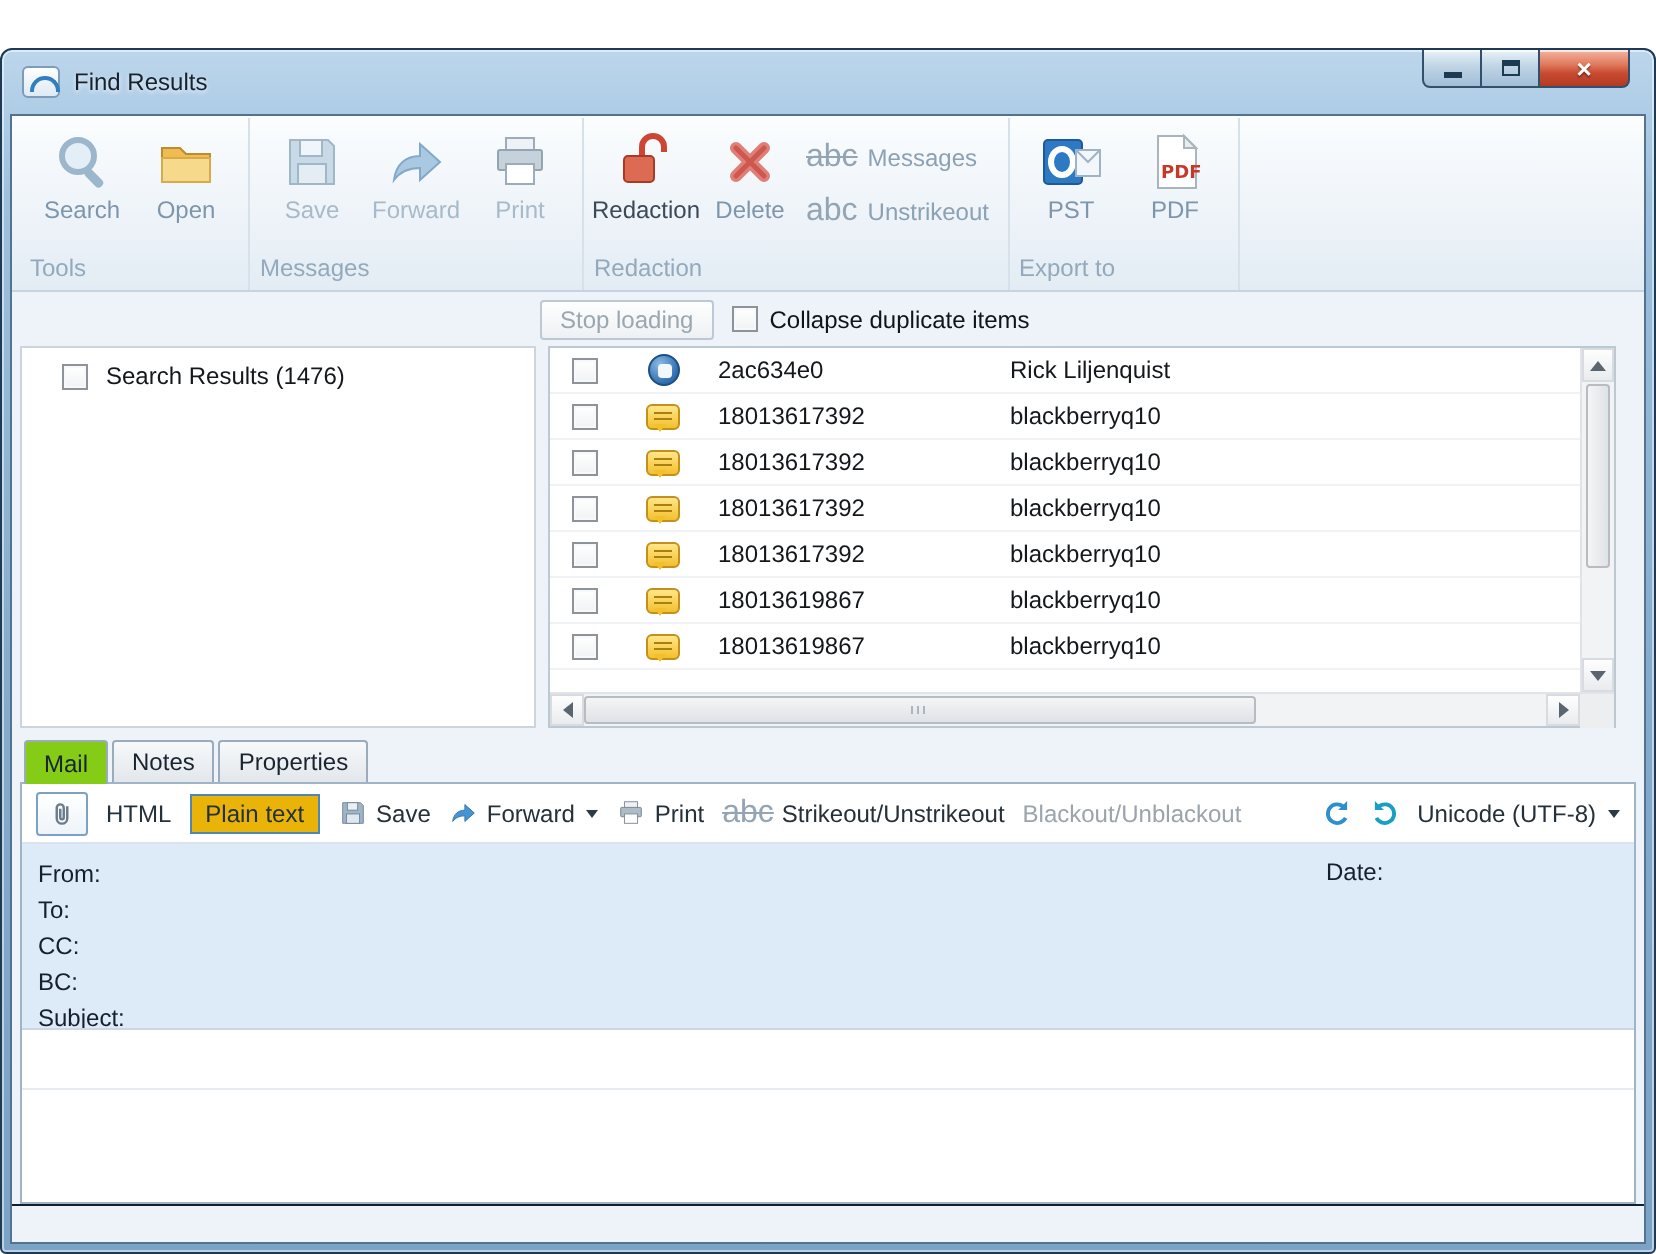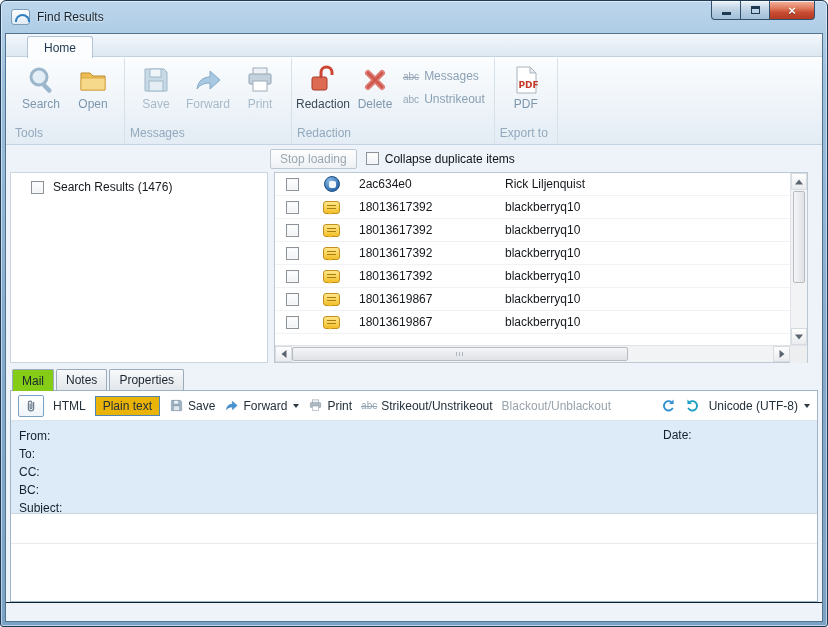--- a/index.html
+++ b/index.html
@@ -2,21 +2,21 @@
 <html><head>
 <meta charset="utf-8">
 <style>
   * { margin:0; padding:0; box-sizing:border-box; }
   html,body { width:828px; height:627px; overflow:hidden; }
   body { font-family:"Liberation Sans", sans-serif; font-size:12px; background:#fff; }
 
   
   .window { position:absolute; inset:0; border:1px solid #1e3a54; border-radius:6px 6px 3px 3px;
     background:linear-gradient(180deg,#bcd6ec 0%,#9dc0dd 12%,#84aacc 55%,#7ba3c6 100%);
-    box-shadow:inset 0 0 0 1px rgba(255,255,255,.5); }
+    box-shadow:inset 0 0 0 1px rgba(255,255,255,.5);margin-top:24px; }
   .titlebar { position:absolute; top:0; left:0; right:0; height:32px; }
   .app-icon { position:absolute; left:10px; top:8px; width:19px; height:16px; background:linear-gradient(#fdfeff,#dfeaf3);
     border:1px solid #7d9cb8; border-radius:3px; }
   .app-icon::before { content:""; position:absolute; left:3px; top:4px; width:11px; height:6px;
     border:2px solid #2f7fc1; border-bottom:none; border-radius:8px 8px 0 0; }
   .title-text { position:absolute; left:36px; top:9px; color:#16222e; text-shadow:0 1px 2px rgba(255,255,255,.8); }
   .winbtns { position:absolute; top:0; right:12px; display:flex; }
   .winbtn { height:19px; border:1px solid #32506c; border-top:none; display:flex; align-items:center; justify-content:center;
     background:linear-gradient(#eaf2f9,#c0d4e5 45%,#a0bed7); box-shadow:inset 0 1px 0 rgba(255,255,255,.7); }
   .winbtn.minb { width:30px; border-radius:0 0 0 4px; }
@@ -42,21 +42,21 @@
   .rgroup { display:flex; flex-direction:column; padding:1px 5px 0; border-right:1px solid #d7e1ea; }
   .rbuttons { flex:1; display:flex; align-items:flex-start; }
   .rbtn { width:52px; display:flex; flex-direction:column; align-items:center; gap:1px; padding-top:5px; cursor:default; }
   .rbtn svg { width:32px; height:32px; }
   .rlabel { font-size:12px; color:#7e96ac; white-space:nowrap; }
   .rlabel.dim { color:#a7bac9; }
   .rlabel.dark { color:#3c4a57; }
   .rgroup-label { color:#93a9bd; padding:3px 0 4px; }
   .rsmallstack { display:flex; flex-direction:column; gap:9px; padding:10px 4px 0 2px; }
   .rsmall { display:flex; align-items:center; gap:5px; color:#8ba1b4; white-space:nowrap; }
-  .abc { font-size:10px; color:#93a5b4; }
+  .abc { font-size:16px; color:#93a5b4; }
   .abc.struck { text-decoration:line-through; }
 
   
   .subbar { height:27px; flex:none; display:flex; align-items:center; }
   .stop-btn { margin-left:264px; height:20px; padding:0 9px; display:flex; align-items:center;
     border:1px solid #bcc9d4; border-radius:2px; background:linear-gradient(#fefefe,#eef1f4); color:#9aa7b1; }
   .collapse-wrap { display:flex; align-items:center; gap:6px; margin-left:9px; color:#101418; }
   .cb { width:13px; height:13px; flex:none; background:linear-gradient(#ffffff,#f0f2f4); border:1px solid #8d9399;
     box-shadow:inset 0 0 0 1px #f6f8fa; }
 
@@ -154,23 +154,20 @@
           <span class="glyph-max"></span>
         </div>
       <div class="winbtn closeb">
           <span>×</span>
         </div>
     </div>
   </div>
 
   <div class="client">
 
-    <div class="tabstrip">
-      <div class="home-tab">Home</div>
-    </div>
 
     <div class="ribbon">
 
       <div class="rgroup">
         <div class="rbuttons">
           <div class="rbtn">
             <svg viewBox="0 0 32 32">
               <circle cx="14" cy="13" r="8" fill="#e3eef6" stroke="#9cb7cc" stroke-width="3"></circle>
               <rect x="19.5" y="19" width="11" height="4.5" rx="2" transform="rotate(45 20 19)" fill="#9cb7cc"></rect>
             </svg>
@@ -240,20 +237,29 @@
               <span class="abc">abc</span>
               <span>Unstrikeout</span>
             </div>
           </div>
         </div>
         <div class="rgroup-label">Redaction</div>
       </div>
 
       <div class="rgroup">
         <div class="rbuttons">
+          <div class="rbtn">
+            <svg viewBox="0 0 32 32">
+              <rect x="2" y="5" width="19" height="22" rx="2" fill="#2d79c3" stroke="#1d5a98"></rect>
+              <ellipse cx="11" cy="16" rx="5.5" ry="6.5" fill="none" stroke="#ffffff" stroke-width="3"></ellipse>
+              <rect x="18" y="10" width="12" height="13" fill="#f2f7fb" stroke="#9fb3c3"></rect>
+              <path d="M18 10l6 6 6-6" fill="none" stroke="#9fb3c3"></path>
+            </svg>
+            <span class="rlabel">PST</span>
+          </div>
           <div class="rbtn">
             <svg viewBox="0 0 32 32">
               <path d="M7 3h13l6 6v20H7z" fill="#ffffff" stroke="#a9b4bd"></path>
               <path d="M20 3v6h6z" fill="#e8edf1" stroke="#a9b4bd"></path>
               <text x="8.5" y="24" font-size="9" font-weight="bold" fill="#c4392a" style="font-family:'DejaVu Sans',sans-serif">PDF</text>
             </svg>
             <span class="rlabel">PDF</span>
           </div>
         </div>
         <div class="rgroup-label">Export to</div>

